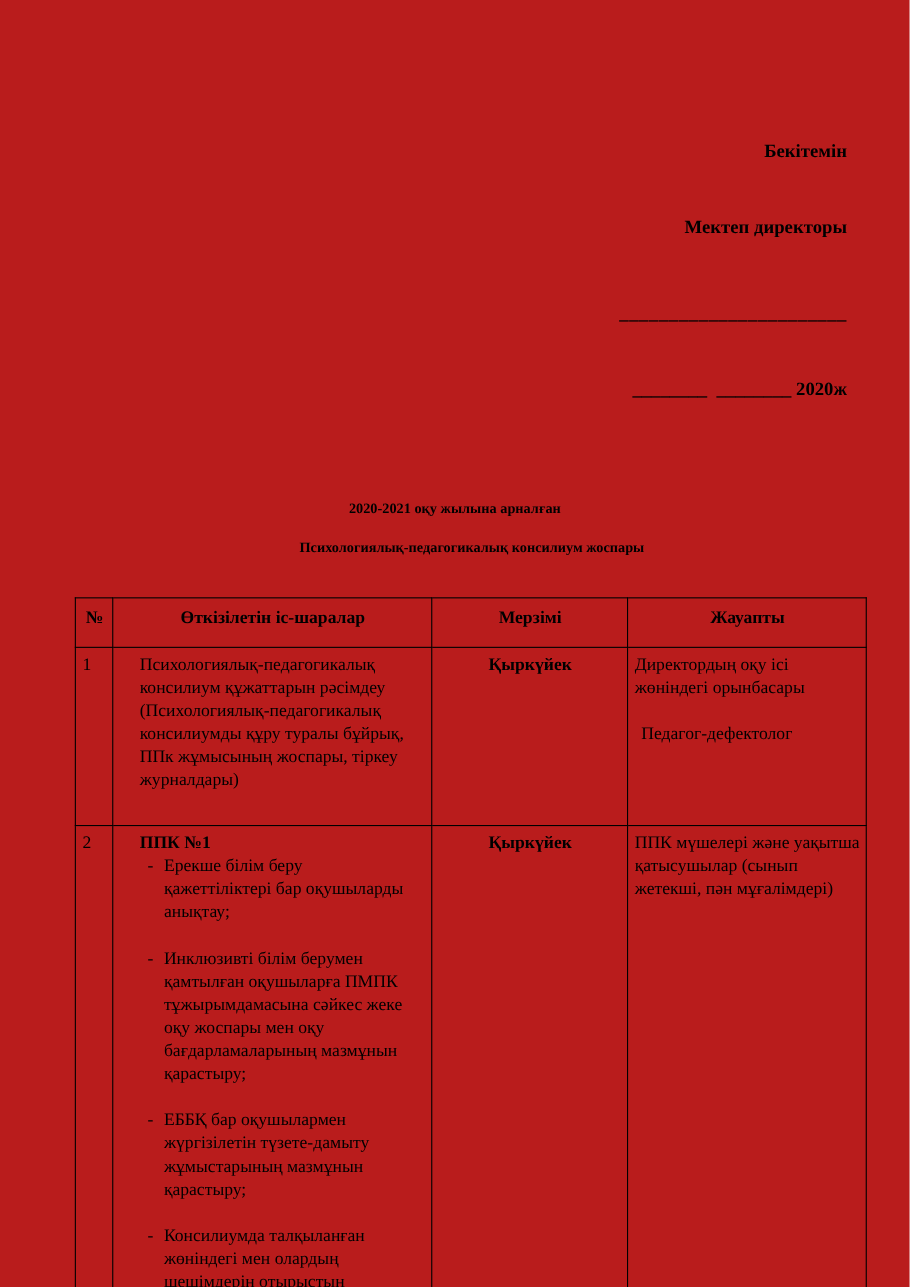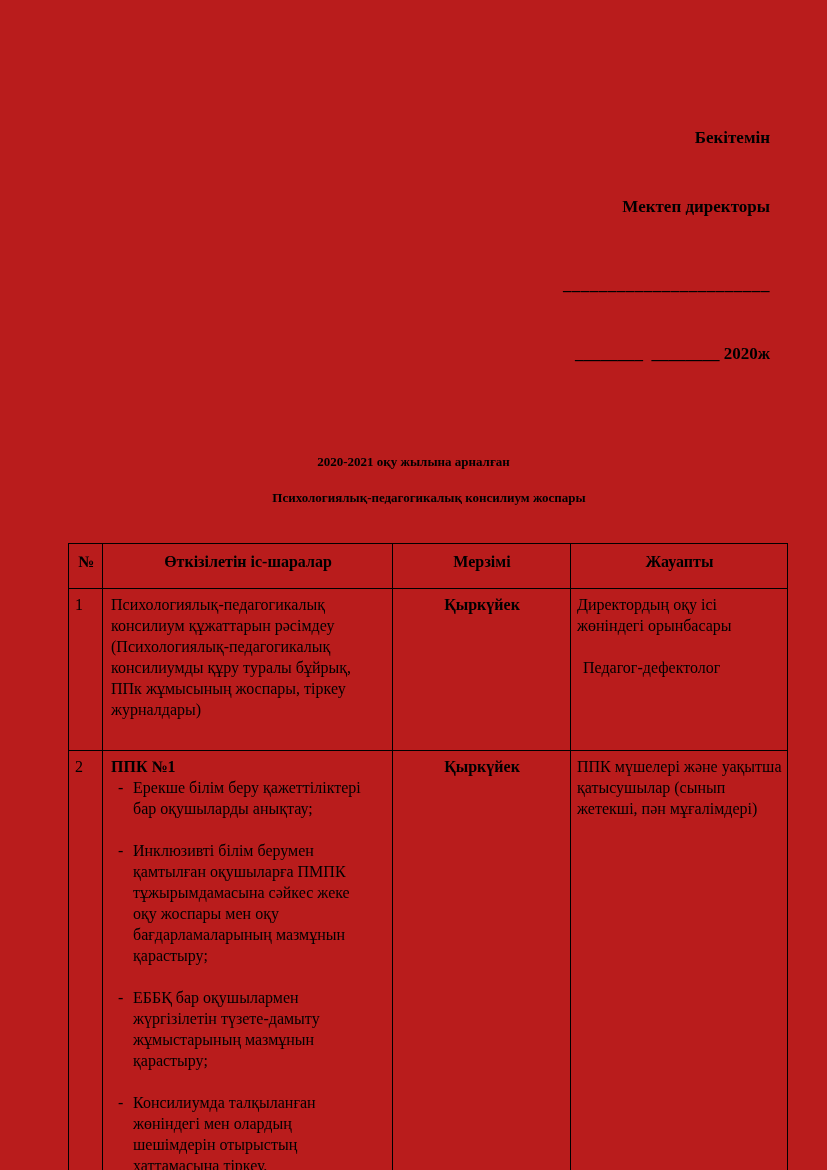--- a/index.html
+++ b/index.html
@@ -41,21 +41,21 @@
     font-size:16px; line-height:21px;
     padding:5px 6px 4px 7px;
     text-align:left; font-weight:normal;
     overflow:hidden;
   }
   thead tr { height:45px; }
   th { font-weight:bold; text-align:center; padding-top:7px; }
   tr.r1 { height:162px; }
   tr.r2 { height:493px; }
   .num-cell  { padding-left:6px; }
-  .act-cell  { padding-left:8px; padding-right:16px; }
+  .act-cell  { padding-left:24px; padding-right:16px; }
   .term-cell { text-align:center;font-weight:bold; }
   .resp-cell { padding-left:6px; padding-right:4px; }
   .row-title { font-weight:bold; }
   .li { display:flex; }
   .li .marker { flex:0 0 22px; width:22px; padding-left:7px; box-sizing:border-box; }
   .li.gap { margin-top:21px; }
   .resp-2 { margin-top:21px; padding-left:6px; }
 </style>
 </head>
 <body>

